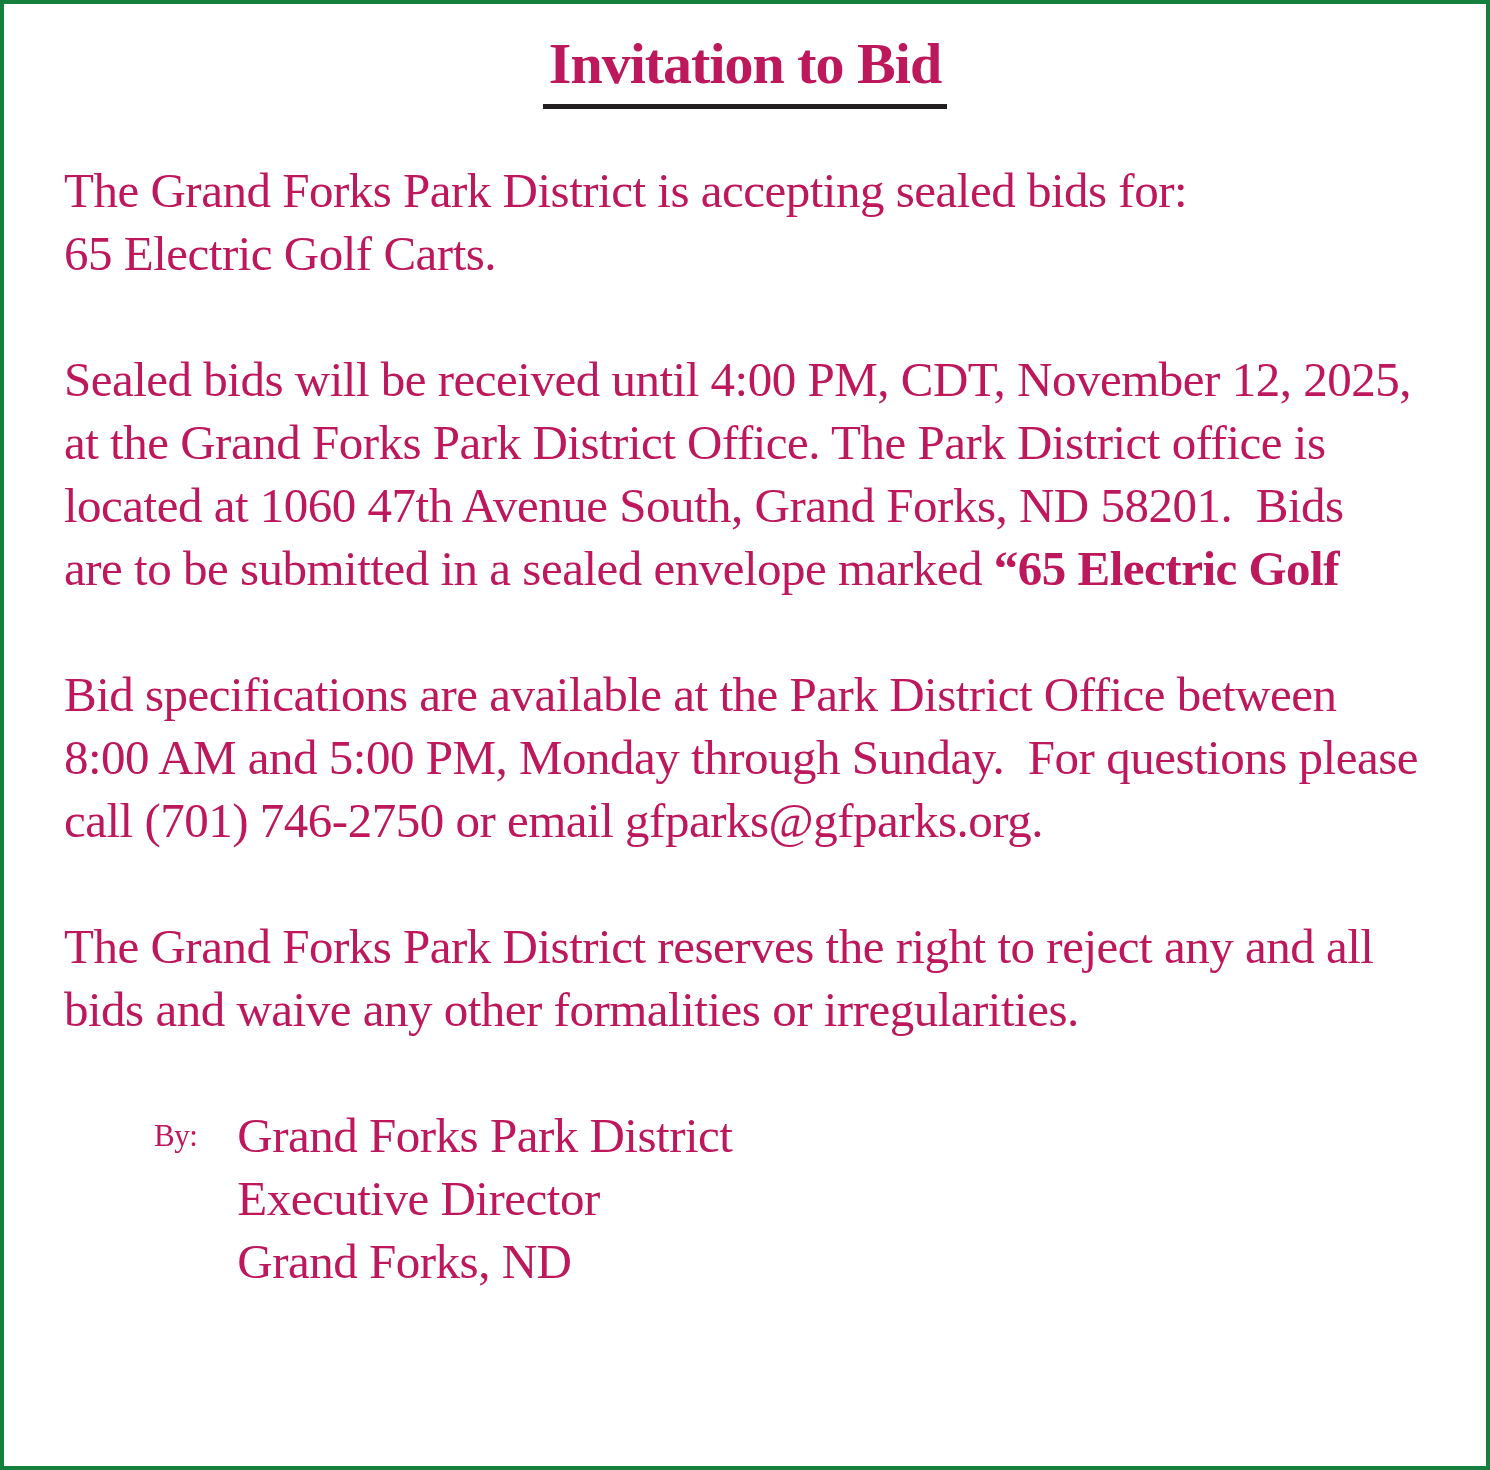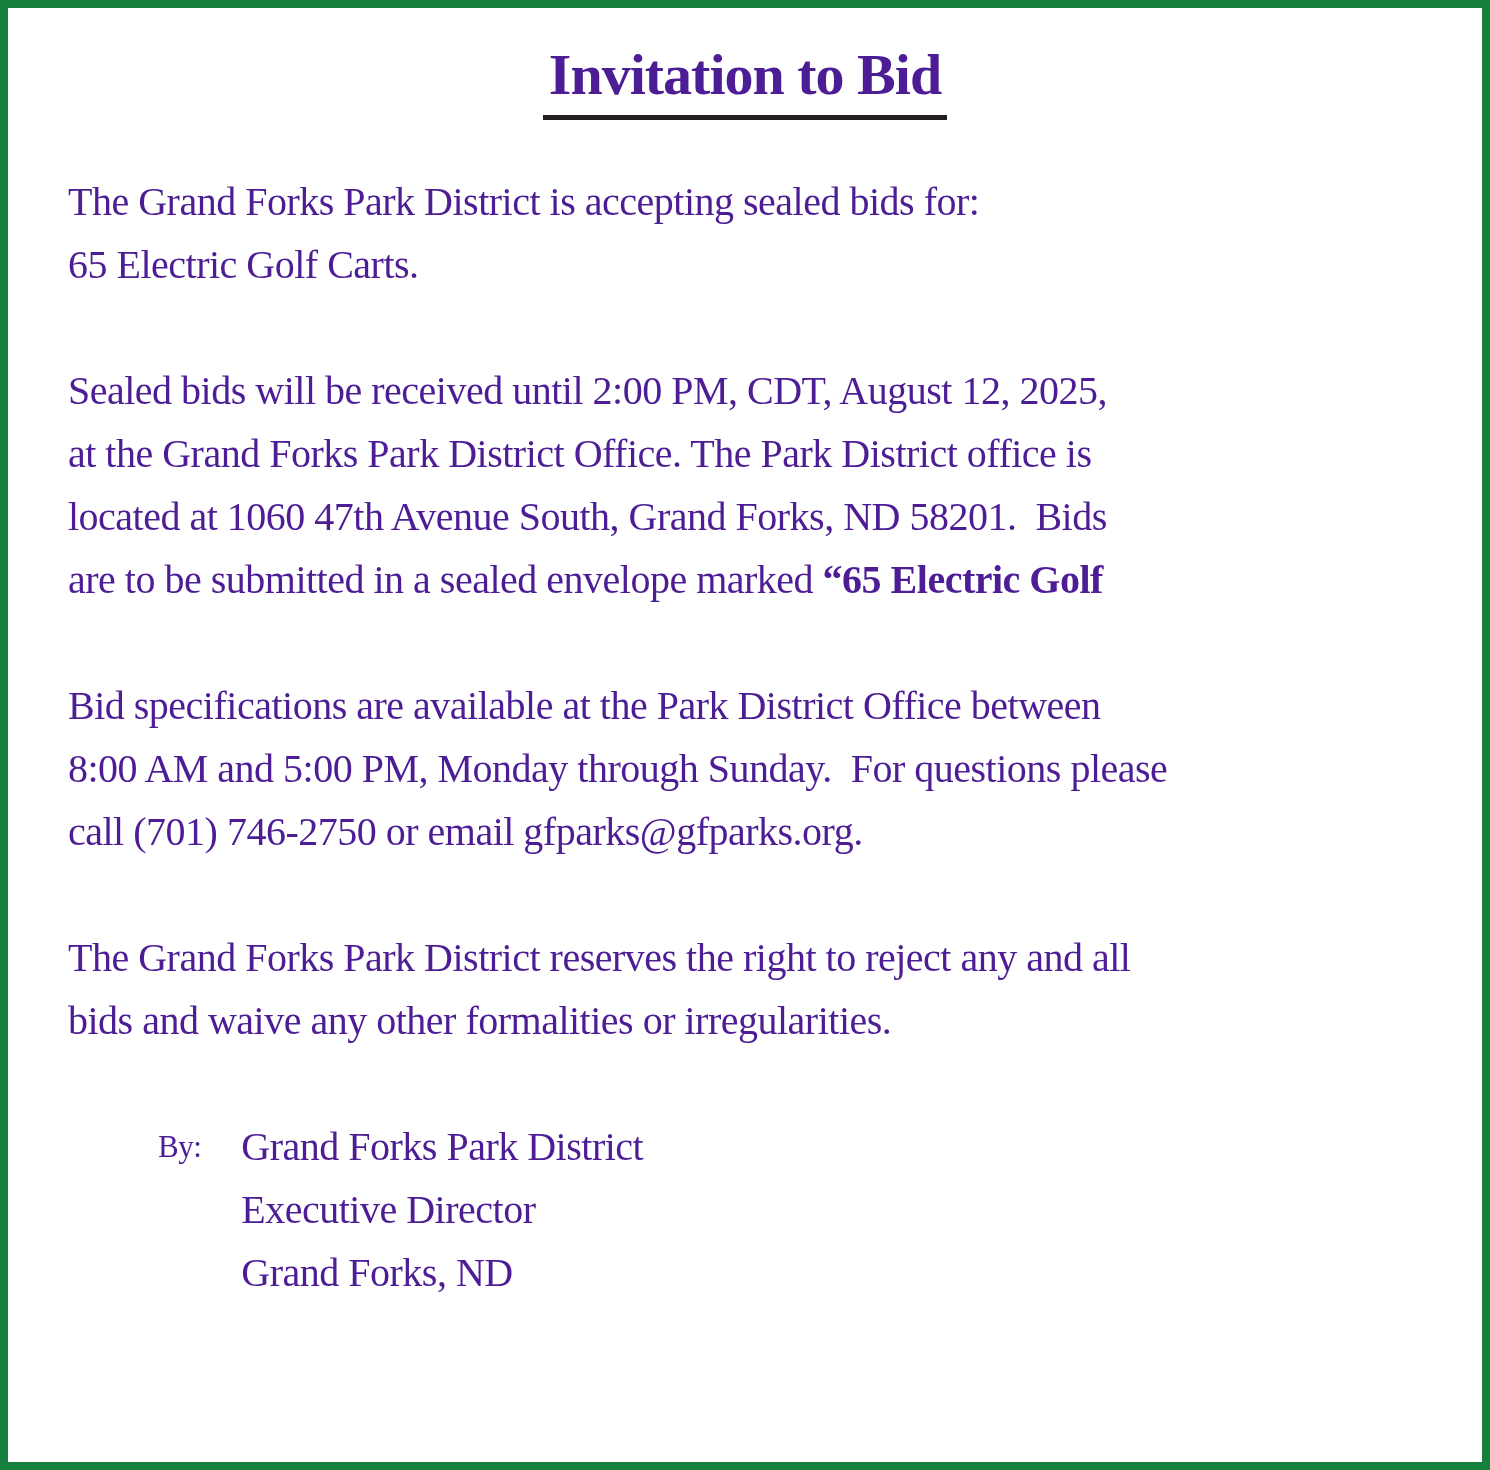--- a/index.html
+++ b/index.html
@@ -5,45 +5,45 @@
   html, body {
     margin: 0;
     padding: 0;
     background: #ffffff;
   }
   .page {
     position: relative;
     width: 1490px;
     height: 1470px;
     box-sizing: border-box;
-    border: 8px solid #15803d;
+    border: 4px solid #15803d;
     background: #ffffff;
-    padding: 31px 60px 0 60px;
+    padding: 24px 60px 0 60px;
     overflow: hidden;
     font-family: "Liberation Serif", "DejaVu Serif", serif;
-    color: #4c1d95;
+    color: #be185d;
   }
   .title-wrap {
     text-align: center;
     margin: 0 0 50px 0;
   }
   .doc-title {
     display: inline-block;
     font-size: 58px;
     font-weight: bold;
     letter-spacing: -1px;
     line-height: 72px;
     border-bottom: 5px solid #231f20;
     padding: 0 6px 4px 6px;
   }
   .para {
     margin: 0 0 63px 0;
   }
   .line {
-    font-size: 40px;
+    font-size: 49px;
     letter-spacing: -0.5px;
     line-height: 63px;
     white-space: pre;
   }
   .line strong {
     font-weight: bold;
     text-align: center;
   }
   .signature {
     display: flex;
@@ -67,21 +67,21 @@
   <div class="title-wrap">
     <span class="doc-title">Invitation to Bid</span>
   </div>
 
   <div class="para">
     <div class="line"><span>The Grand Forks Park District is accepting sealed bids for:</span></div>
     <div class="line"><span>65 Electric Golf Carts.</span></div>
   </div>
 
   <div class="para">
-    <div class="line"><span>Sealed bids will be received until 2:00 PM, CDT, August 12, 2025,</span></div>
+    <div class="line"><span>Sealed bids will be received until 4:00 PM, CDT, November 12, 2025,</span></div>
     <div class="line"><span>at the Grand Forks Park District Office. The Park District office is</span></div>
     <div class="line"><span>located at 1060 47th Avenue South, Grand Forks, ND 58201.  Bids</span></div>
     <div class="line"><span>are to be submitted in a sealed envelope marked </span><strong>“65 Electric Golf</strong></div>
   </div>
 
   <div class="para">
     <div class="line"><span>Bid specifications are available at the Park District Office between</span></div>
     <div class="line"><span>8:00 AM and 5:00 PM, Monday through Sunday.  For questions please</span></div>
     <div class="line"><span>call (701) 746-2750 or email gfparks@gfparks.org.</span></div>
   </div>

